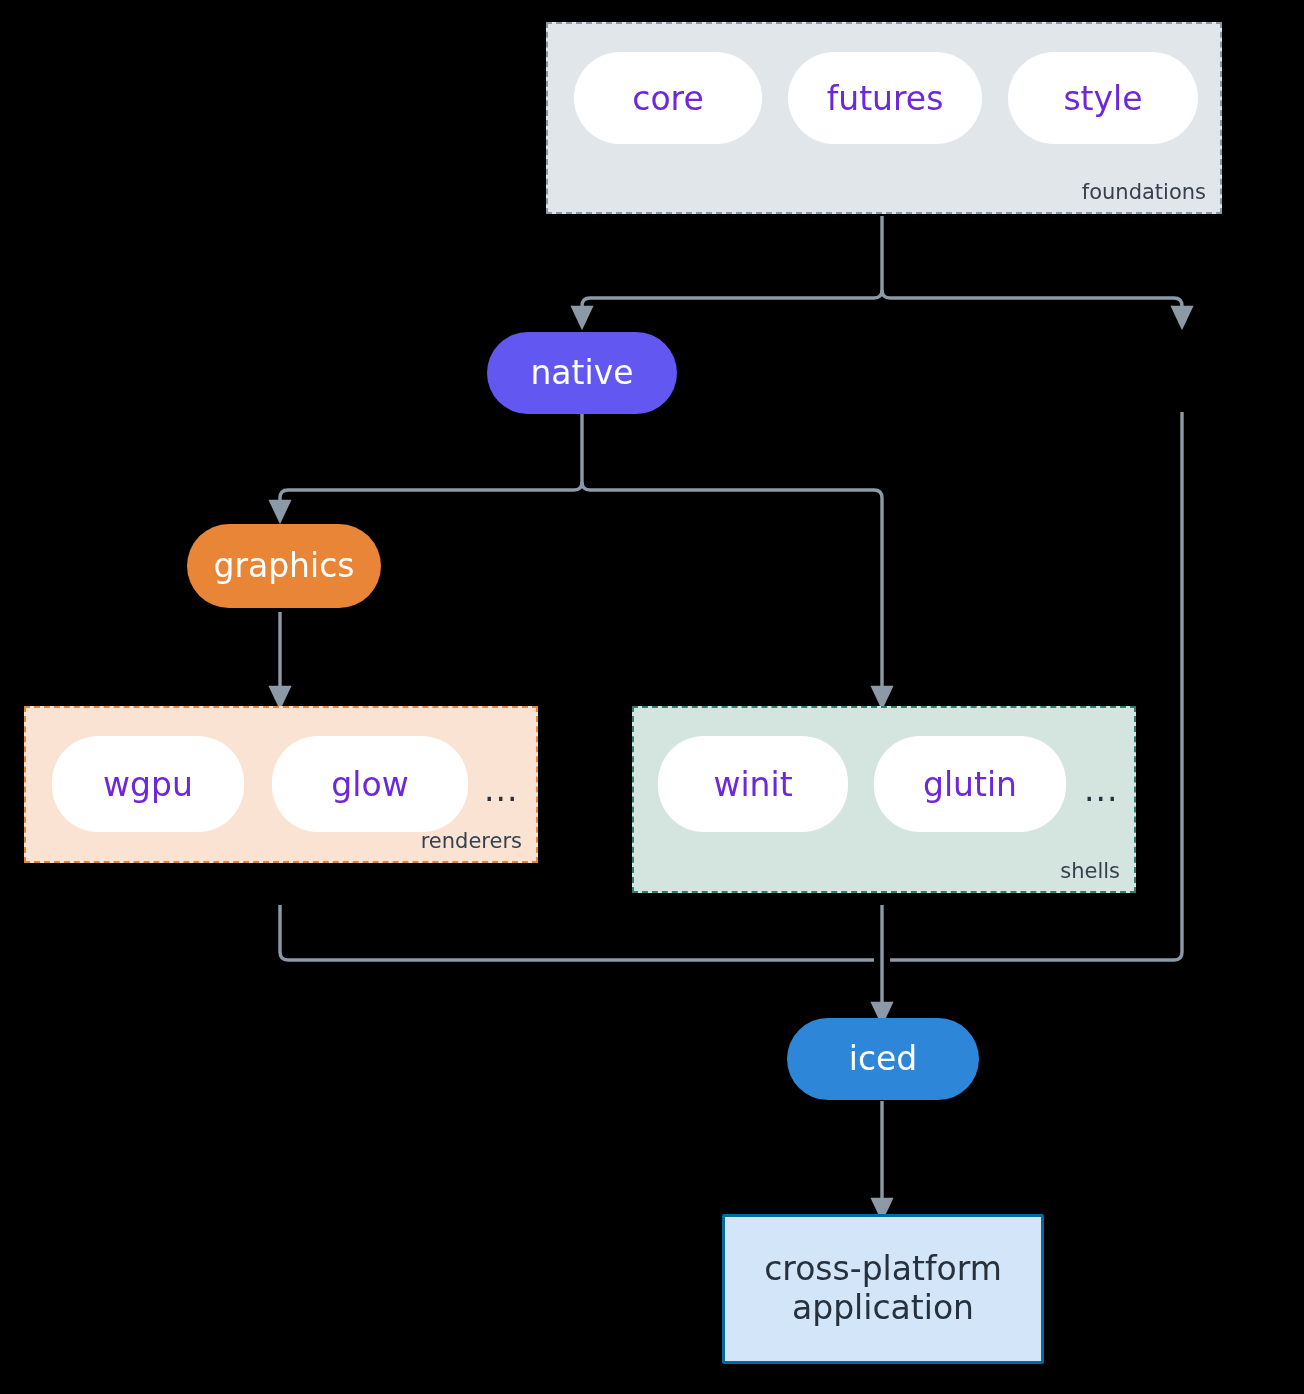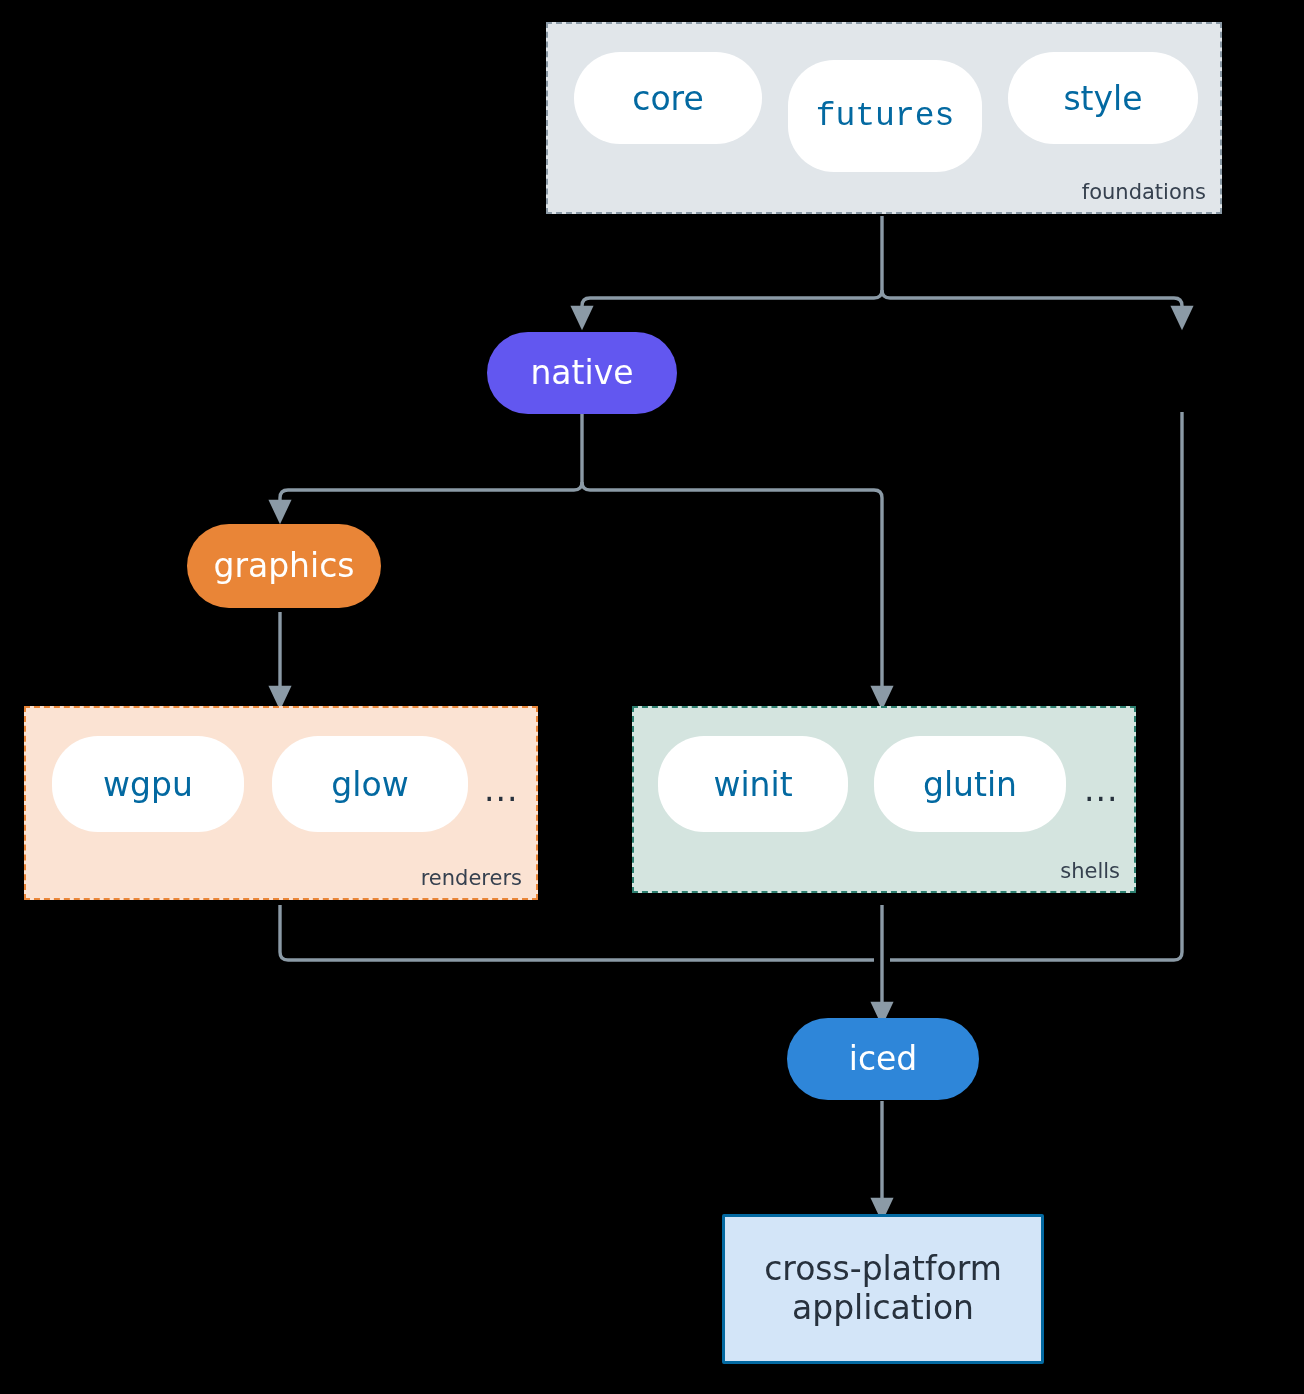--- a/index.html
+++ b/index.html
@@ -47,21 +47,21 @@
   }
   .pill-white {
     position: absolute;
     box-sizing: border-box;
     background: #ffffff;
     border-radius: 46px;
     display: flex;
     align-items: center;
     justify-content: center;
     font-size: 33px;
-    color: #0369a1;
+    color: #6d28d9;
   }
   .ellipsis {
     position: absolute;
     font-size: 33px;
     color: #27313d;
     letter-spacing: 1px;
   }
   .stage-pill {
     border-radius: 46px;
     font-size: 33px;
@@ -112,39 +112,39 @@
     <g fill="none" stroke="#8b9aa6" stroke-width="3.4">
       <path d="M 882 1101 L 882 1210" marker-end="url(#arrowhead)"></path>
     </g>
   </svg>
 
   <div class="group-box" style="left:546px; top:22px; width:676px; height:192px;
               background:#e1e6ea; border-color:#8b9aa6;">
     <div class="pill-white" style="left:26px; top:28px; width:188px; height:92px;">
       <span>core</span>
     </div>
-    <div class="pill-white" style="left:240px; top:36px; width:194px; height:112px;font-family:Liberation Mono, monospace;">
+    <div class="pill-white" style="left:240px; top:28px; width:194px; height:92px;">
       <span>futures</span>
     </div>
     <div class="pill-white" style="left:460px; top:28px; width:190px; height:92px;">
       <span>style</span>
     </div>
     <div class="group-label">foundations</div>
   </div>
 
   <div class="node stage-pill" style="left:487px; top:332px; width:190px; height:82px; background:#6257f0;">
     <span>native</span>
   </div>
 
 
   <div class="node stage-pill" style="left:187px; top:524px; width:194px; height:84px; background:#e98537;">
     <span>graphics</span>
   </div>
 
-  <div class="group-box" style="left:24px; top:706px; width:514px; height:194px;
+  <div class="group-box" style="left:24px; top:706px; width:514px; height:157px;
               background:#fbe3d3; border-color:#e98537;text-align:center;">
     <div class="pill-white" style="left:26px; top:28px; width:192px; height:96px;">
       <span>wgpu</span>
     </div>
     <div class="pill-white" style="left:246px; top:28px; width:196px; height:96px;">
       <span>glow</span>
     </div>
     <div class="ellipsis" style="left:458px; top:62px;">...</div>
     <div class="group-label">renderers</div>
   </div>

